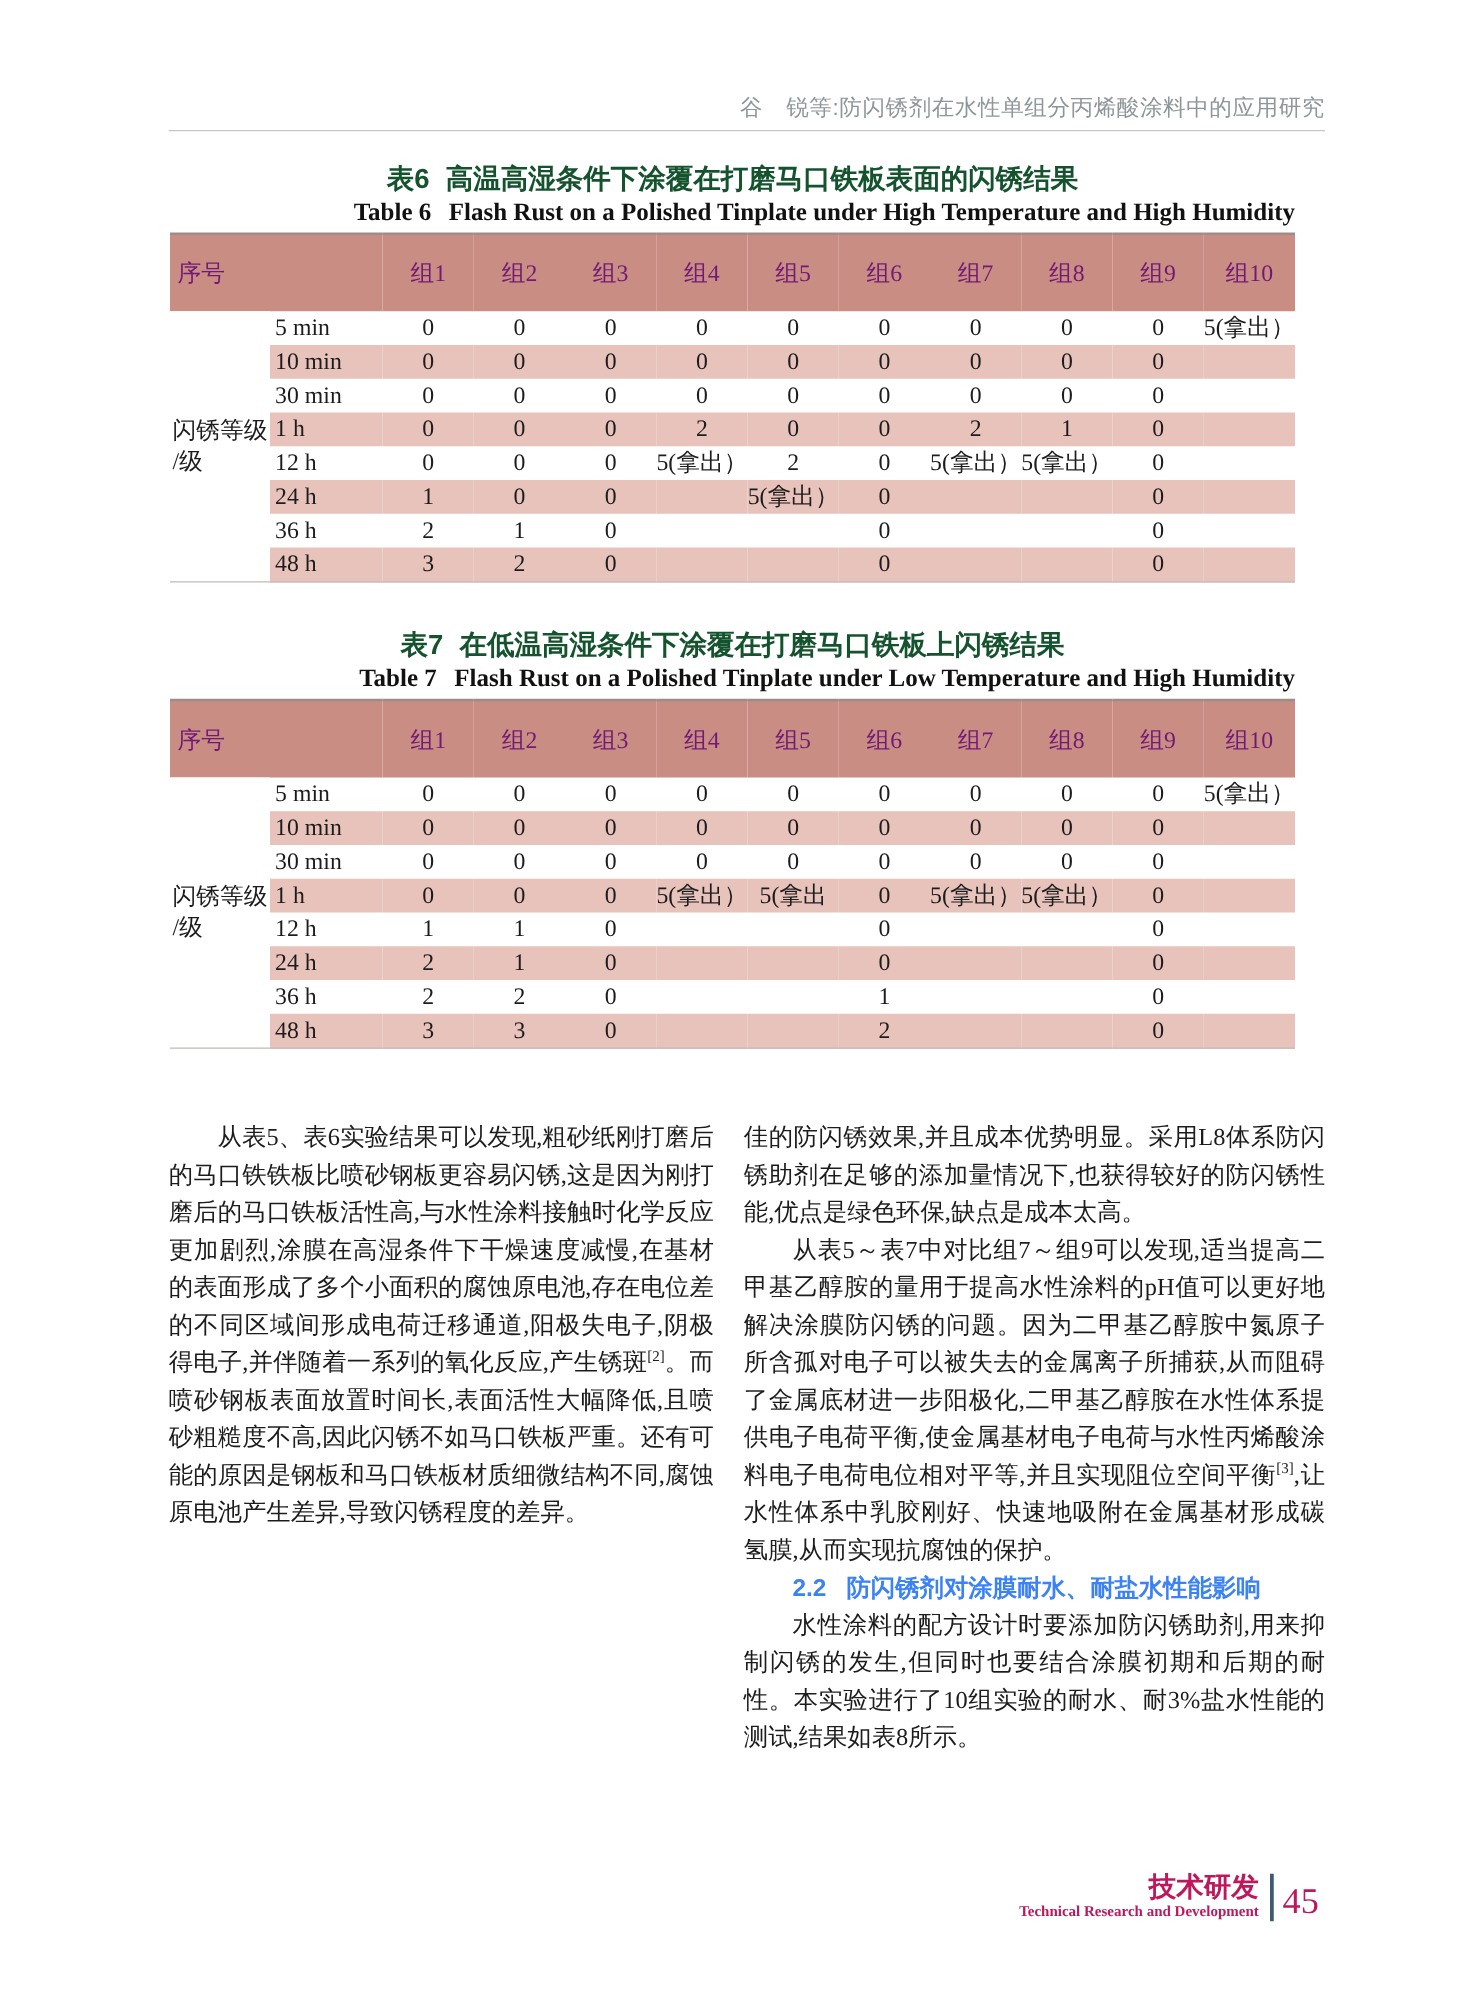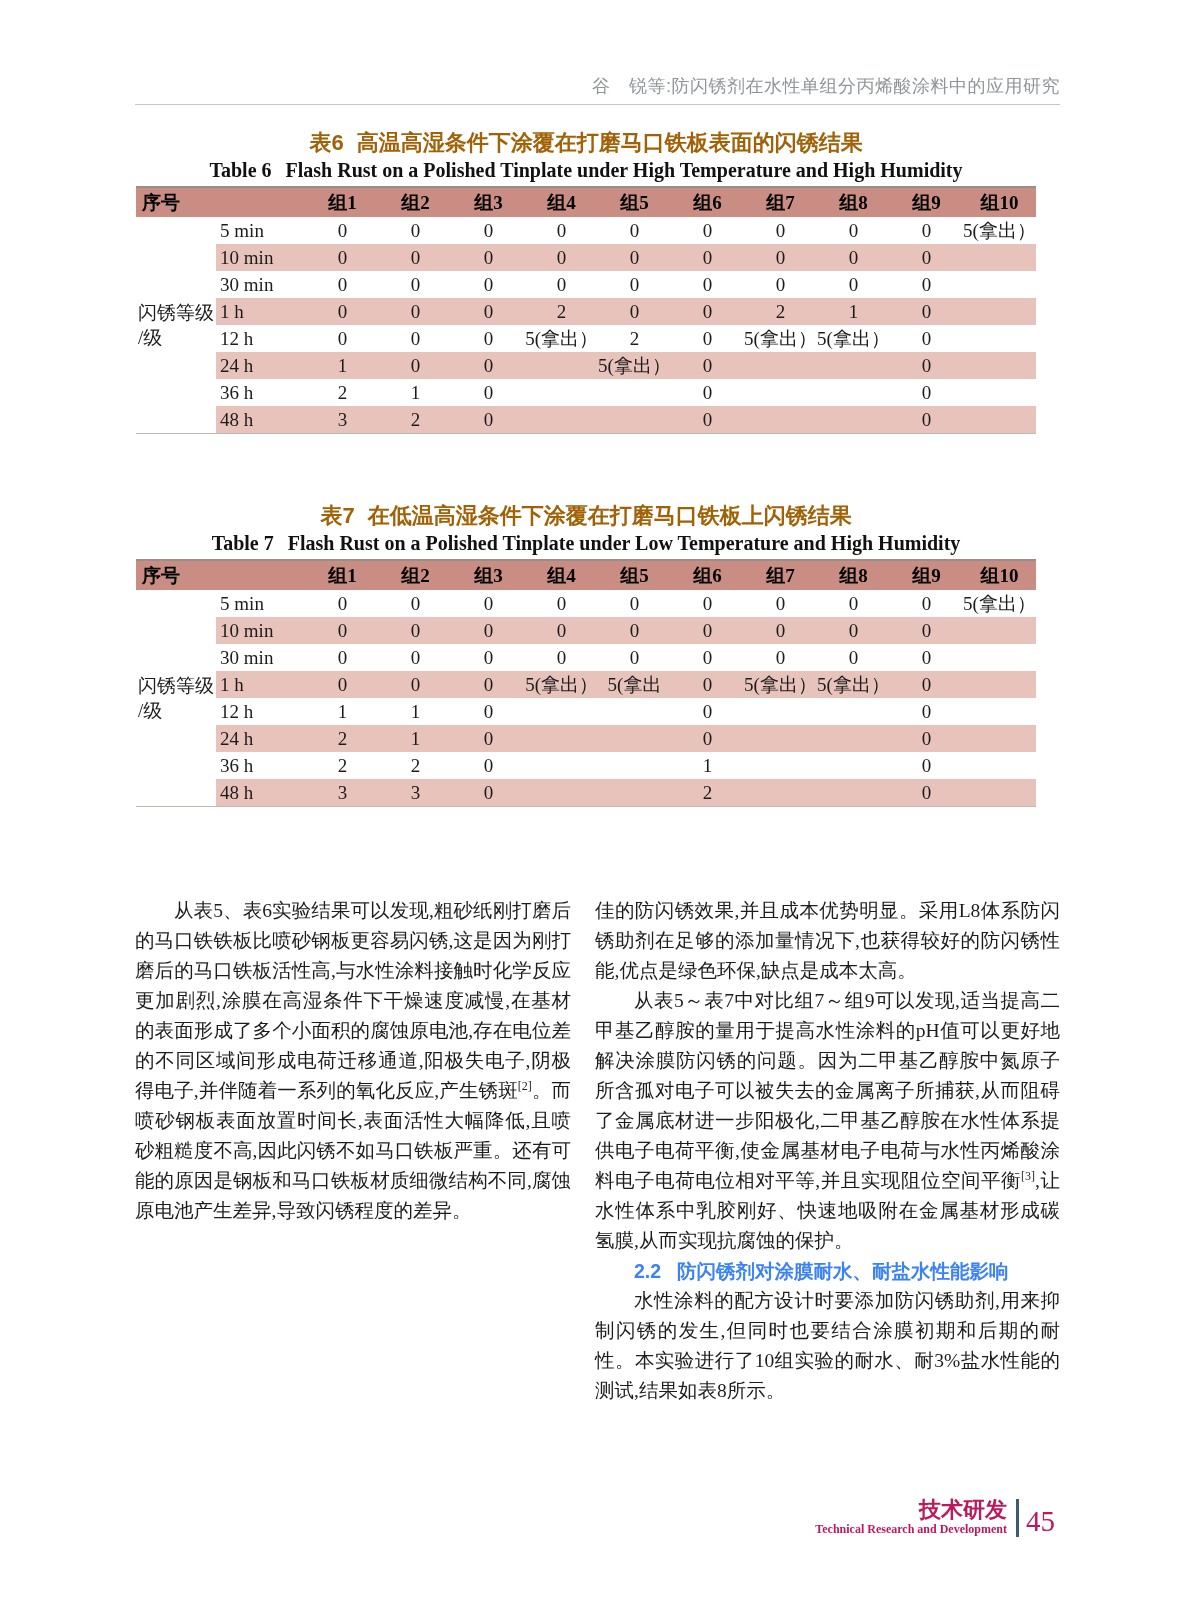--- a/index.html
+++ b/index.html
@@ -22,37 +22,37 @@
     position:absolute;top:104px;left:135px;width:925px;height:0;
     border-top:1.5px solid #c6c6c6;
   }
   
   .tbl-block{position:absolute;left:136px;width:900px;}
   .tbl-block.t6{top:129px;}
   .tbl-block.t7{top:502px;}
   .tbl-title-zh{
     text-align:center;
     font-family:"Liberation Sans","DejaVu Sans",sans-serif;
-    font-weight:bold;font-size:22px;line-height:27px;color:#a16207;
+    font-weight:bold;font-size:22px;line-height:27px;color:#14532d;
   }
   .tbl-title-zh .lbl{margin-right:13px;}
   .tbl-title-en{
-    text-align:center;font-weight:bold;font-size:20px;line-height:24px;
+    text-align:right;font-weight:bold;font-size:20px;line-height:24px;
     margin-top:2px;color:#111;
   }
   .tbl-title-en .lbl{margin-right:14px;}
   table.data-table{
     width:100%;border-collapse:collapse;table-layout:fixed;
     margin-top:4px;font-size:19px;
     border-top:2px solid #9b8d88;
     border-bottom:1.5px solid #c2b9b6;
   }
   table.data-table thead th{
-    background:#c98d83;font-weight:bold;height:29px;
-    text-align:center;padding:0;color:#000000;
+    background:#c98d83;font-weight:normal;height:29px;
+    text-align:center;padding:16px;color:#701a75;
   }
   table.data-table thead th.corner{text-align:left;padding-left:6px;}
   table.data-table td{
     height:27px;line-height:27px;padding:0;text-align:center;
     white-space:nowrap;overflow:visible;
   }
   table.data-table td.time-cell{text-align:left;padding-left:4px;}
   table.data-table tbody tr.striped td{background:#e8c3bb;}
   table.data-table td.group-label{
     background:#ffffff;text-align:left;vertical-align:middle;

